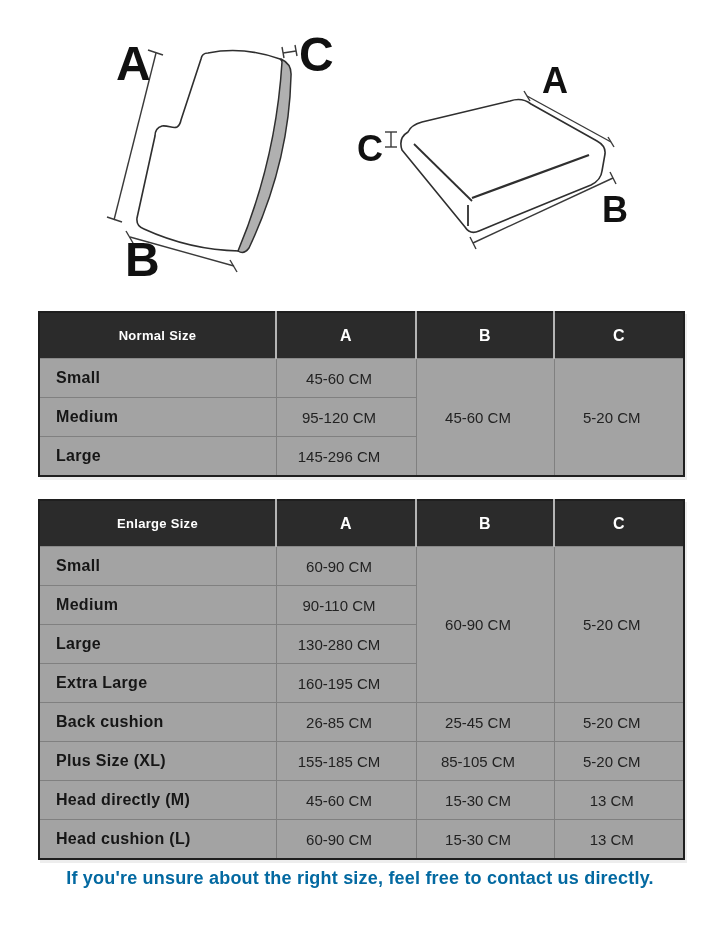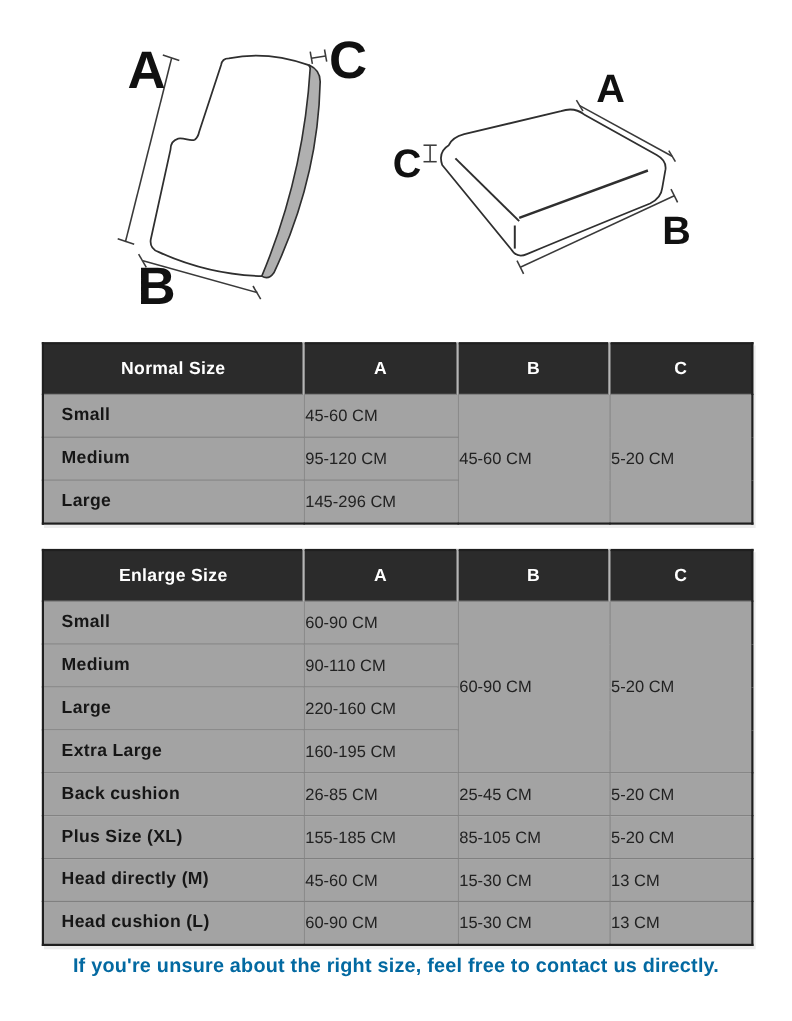--- a/index.html
+++ b/index.html
@@ -23,30 +23,30 @@
     background:#fff;
     box-shadow:2px 3px 0 rgba(0,0,0,0.07);
   }
   table.t1{top:311px;}
   table.t2{top:499px;}
   .size-table th{
     background:#2b2b2b;color:#ffffff;font-weight:700;font-size:16px;
     height:43px;text-align:center;border:1px solid #8a8a8a;
     border-left:2px solid #b5b5b5;letter-spacing:.3px;
   }
-  .size-table th:first-child{border-left:1px solid #2b2b2b;font-size:16px;}
+  .size-table th:first-child{border-left:1px solid #2b2b2b;font-size:13px;}
   .size-table td{
     border:1px solid #808080;height:36px;vertical-align:middle;
     font-size:15px;color:#222;background:#a3a3a3;
   }
   .size-table td.lbl{
     font-weight:700;font-size:16px;color:#161616;text-align:left;
     padding-left:16px;letter-spacing:.3px;
   }
-  .size-table td.val{text-align:left;padding-right:15px;}
+  .size-table td.val{text-align:center;padding-right:15px;}
 
   
   .footer-note{
     position:absolute;left:0;top:868px;width:720px;text-align:center;
     color:#0369a1;font-weight:700;font-size:18px;letter-spacing:.2px;
   }
 </style>
 </head>
 <body>
 
@@ -170,21 +170,21 @@
         <td class="val">60-90 CM</td>
         <td class="val" rowspan="4">60-90 CM</td>
         <td class="val" rowspan="4">5-20 CM</td>
       </tr>
       <tr>
         <td class="lbl">Medium</td>
         <td class="val">90-110 CM</td>
       </tr>
       <tr>
         <td class="lbl">Large</td>
-        <td class="val">220-160 CM</td>
+        <td class="val">130-280 CM</td>
       </tr>
       <tr>
         <td class="lbl">Extra Large</td>
         <td class="val">160-195 CM</td>
       </tr>
       <tr>
         <td class="lbl">Back cushion</td>
         <td class="val">26-85 CM</td>
         <td class="val">25-45 CM</td>
         <td class="val">5-20 CM</td>

